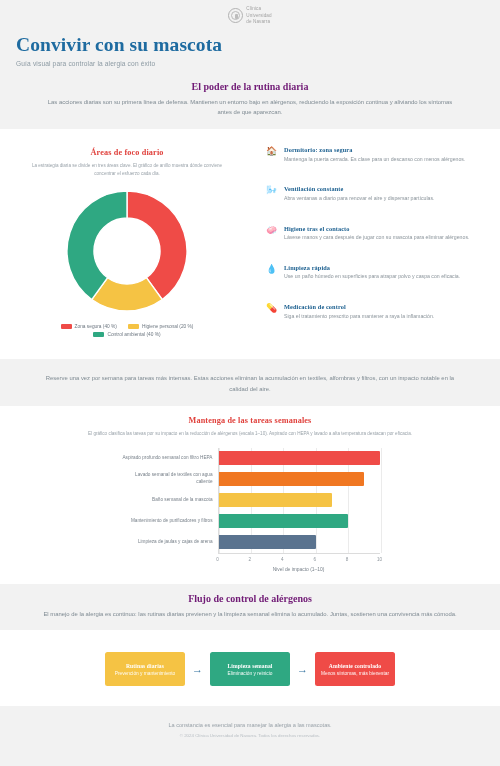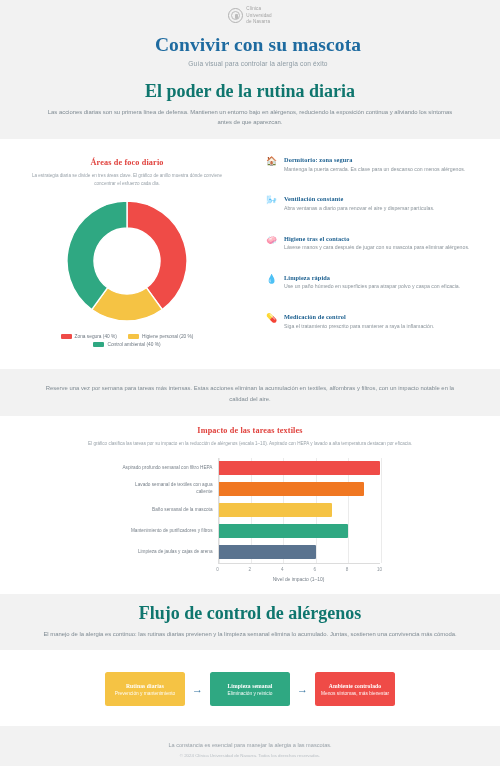--- a/index.html
+++ b/index.html
@@ -28,42 +28,42 @@
     border: .8px solid #9a9a9a;
     position: relative;
   }
   .logo-seal .inner:before {
     content: ""; position: absolute; left: 2.4px; top: 1.6px;
     width: 3px; height: 5px; background: #9d9d9d; border-radius: 1px;
   }
   .logo-text { font-size: 4.6px; line-height: 1.42; color: #6f6f6f; letter-spacing: .1px; }
 
   
-  .hero { text-align: center; padding: 4px 0 14px; margin-left: 16px; }
+  .hero { padding: 4px 0 14px; margin-left: 16px; }
   .hero h1 {
     font-family: "Liberation Serif", serif;
     font-size: 19.5px;
     font-weight: 700;
     color: #1e6ba0;
     letter-spacing: .1px;
   }
   .hero .sub {
     margin-top: 4px;
     font-size: 6.6px;
     color: #8c9aa3;
     letter-spacing: .15px;
   }
 
   
   .sec-head { text-align: center; padding: 0 40px; }
   .sec-head h2 {
     font-family: "Liberation Serif", serif;
-    font-size: 18px;
+    font-size: 10px;
     font-weight: 700;
-    color: #0f766e;
+    color: #701a75;
   }
   .sec-head p {
     margin-top: 5px;
     font-size: 5.9px;
     line-height: 1.82;
     color: #7e8a92;
   }
 
   
   .band { background: #fff; padding: 10px 6px 12px; margin-top: 11px; }
@@ -281,21 +281,21 @@
     </div>
   </div>
 
   <div class="spacer-sm"></div>
 
   <div class="sec-head">
     <p>Reserve una vez por semana para tareas más intensas. Estas acciones eliminan la acumulación en textiles, alfombras y filtros, con un impacto notable en la calidad del aire.</p>
   </div>
 
   <div class="band">
-    <div class="chart-title">Impacto de las tareas textiles</div>
+    <div class="chart-title">Mantenga de las tareas semanales</div>
     <div class="chart-note" style="max-width:none;">El gráfico clasifica las tareas por su impacto en la reducción de alérgenos (escala 1–10). Aspirado con HEPA y lavado a alta temperatura destacan por eficacia.</div>
 
     <div class="bar-area">
       <div>
         <div class="bars">
           <div class="bar-labels" id="bar-labels">
               <div class="bar-label">
                 <span>Aspirado profundo semanal con filtro HEPA</span>
               </div>
               <div class="bar-label">

